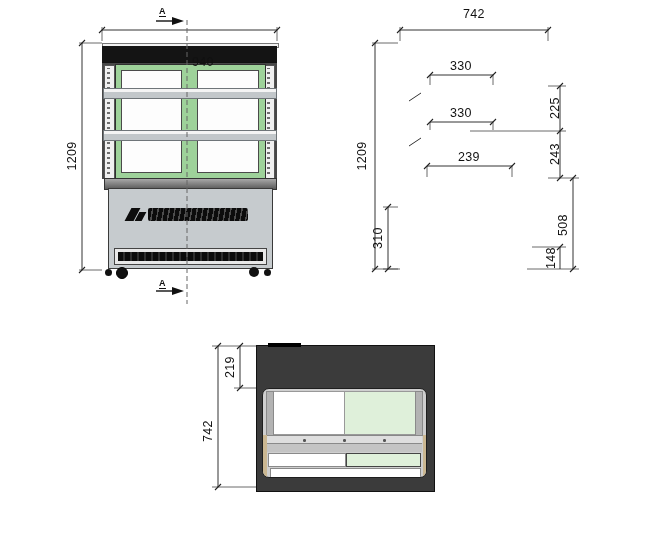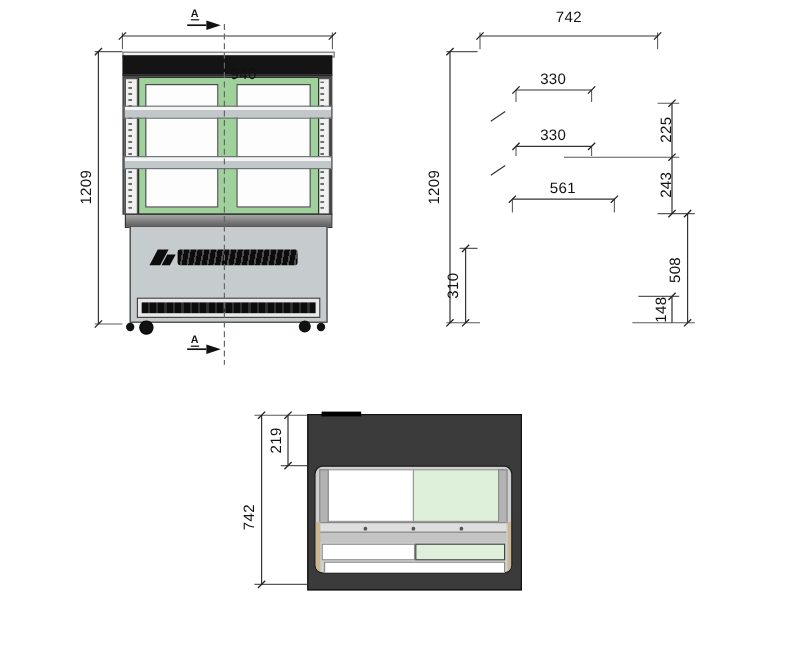--- a/index.html
+++ b/index.html
@@ -173,21 +173,21 @@
 
   <div class="dim" style="left:186px;top:7px;margin-top:48px;">940</div>
   <div class="dim vdim" style="left:55px;top:149px;">1209</div>
   <div class="secA" style="left:159px;top:6px;">A</div>
   <div class="secA" style="left:159px;top:278px;">A</div>
 
   <div class="dim" style="left:457px;top:7px;">742</div>
   <div class="dim vdim" style="left:345px;top:149px;">1209</div>
   <div class="dim" style="left:444px;top:59px;">330</div>
   <div class="dim" style="left:444px;top:106px;">330</div>
-  <div class="dim" style="left:452px;top:150px;">561</div>
+  <div class="dim" style="left:452px;top:150px;">239</div>
   <div class="dim vdim" style="left:538px;top:101px;">225</div>
   <div class="dim vdim" style="left:538px;top:147px;">243</div>
   <div class="dim vdim" style="left:361px;top:231px;">310</div>
   <div class="dim vdim" style="left:546px;top:218px;">508</div>
   <div class="dim vdim" style="left:534px;top:251px;">148</div>
 
   <div class="dim vdim" style="left:213px;top:360px;">219</div>
   <div class="dim vdim" style="left:191px;top:424px;">742</div>
 
 </div>

